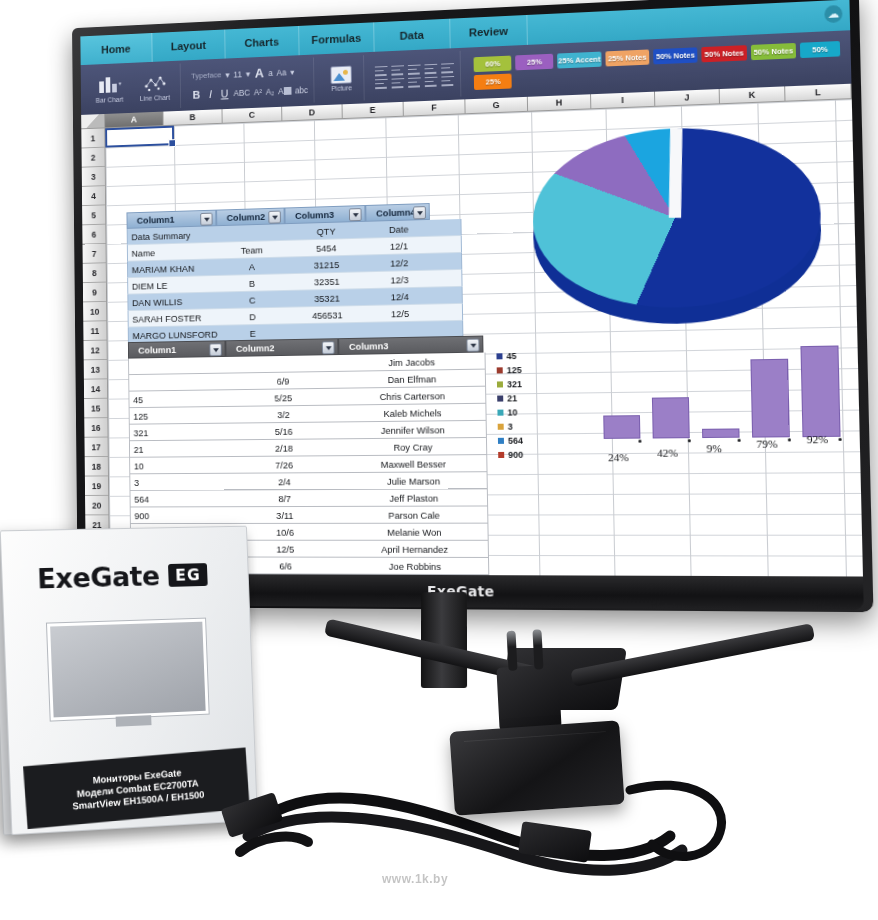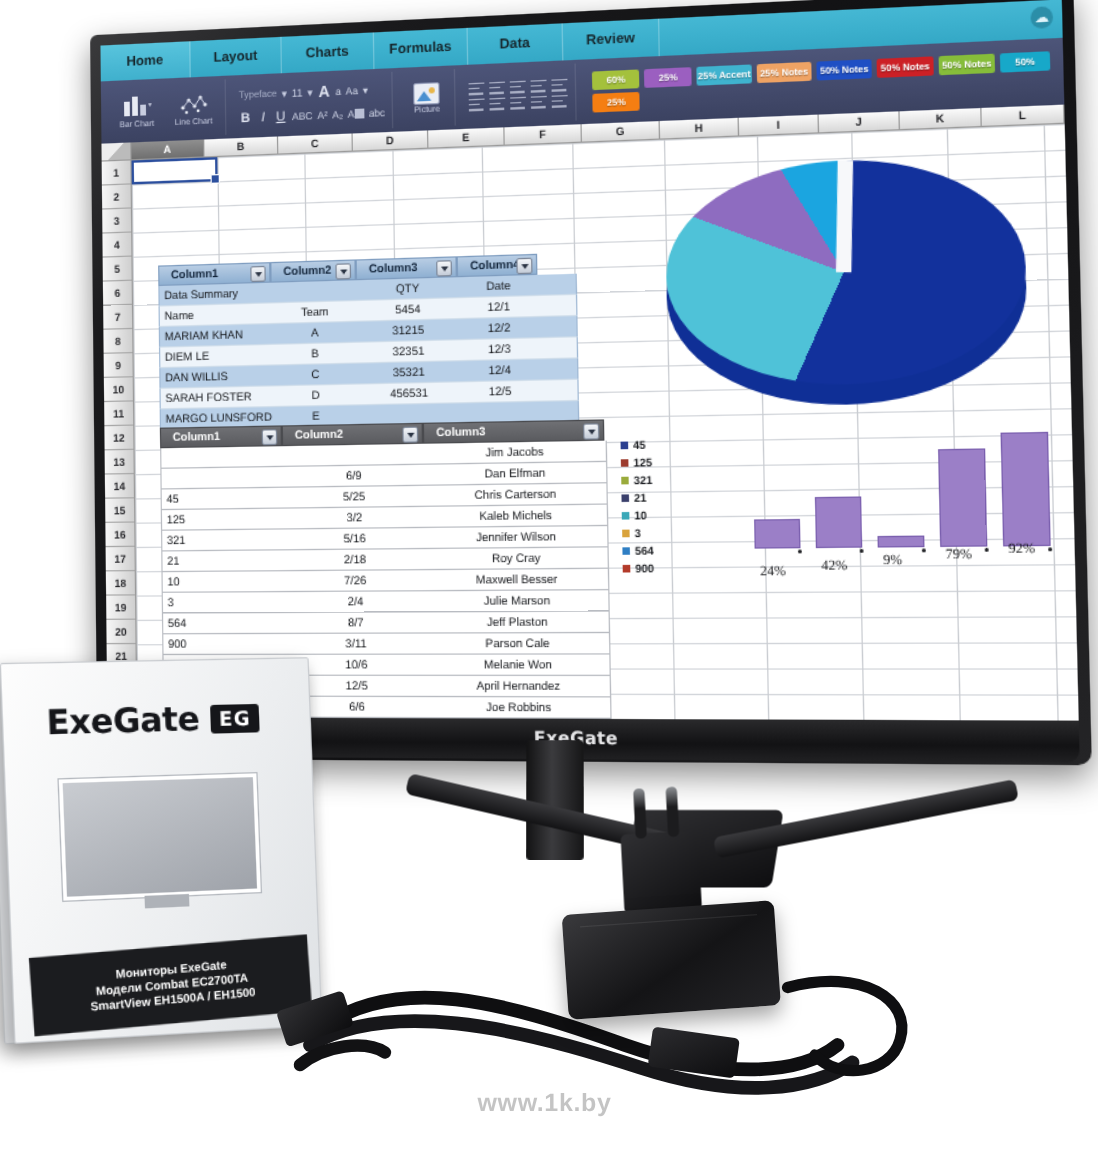--- a/index.html
+++ b/index.html
@@ -230,21 +230,21 @@
   #plug{ position:absolute; left:498px; top:666px; width:62px; height:64px;
      background:linear-gradient(150deg,#303033,#0f0f11); border-radius:5px; transform:rotate(-3deg); }
   .pin{ position:absolute; top:-36px; width:9px; height:40px; border-radius:4px;
      background:linear-gradient(180deg,#8e9195,#1c1c1e 40%); }
   .pin.p1{ left:12px; } .pin.p2{ left:38px; }
   #hdmi1{ position:absolute; left:224px; top:800px; width:56px; height:30px;
      background:linear-gradient(150deg,#303033,#0d0d0f); border-radius:4px; transform:rotate(-18deg); }
   #hdmi2{ position:absolute; left:520px; top:826px; width:70px; height:32px;
      background:linear-gradient(150deg,#2c2c2f,#0d0d0f); border-radius:4px; transform:rotate(8deg); }
 
-  .watermark{ position:absolute; left:382px; top:872px; font-size:20px; color:rgba(60,60,60,.30);
+  .watermark{ position:absolute; left:382px; top:872px; font-size:12px; color:rgba(60,60,60,.30);
      font-weight:700; letter-spacing:.5px; }
 </style>
 </head>
 <body>
 
 <div id="stage">
 
   <div id="monitor">
     <div class="bezel">
       <div class="screen">

